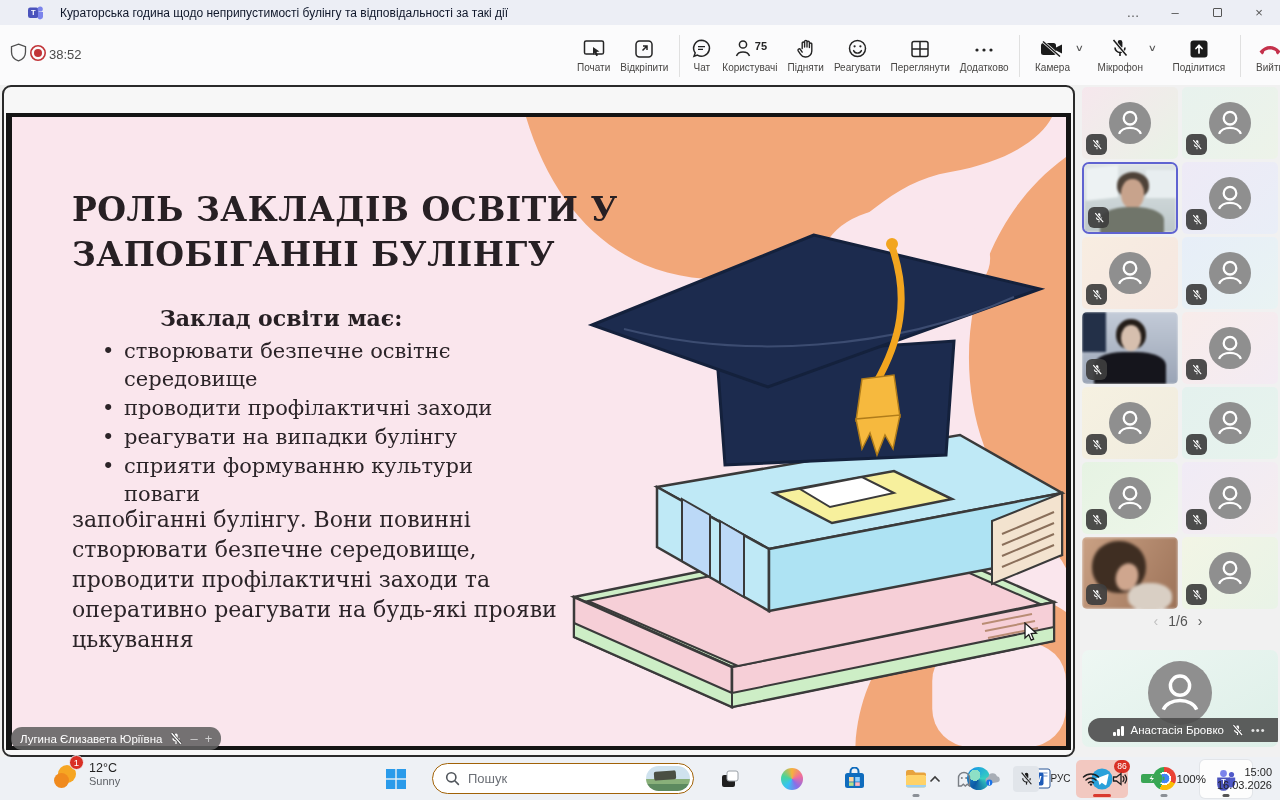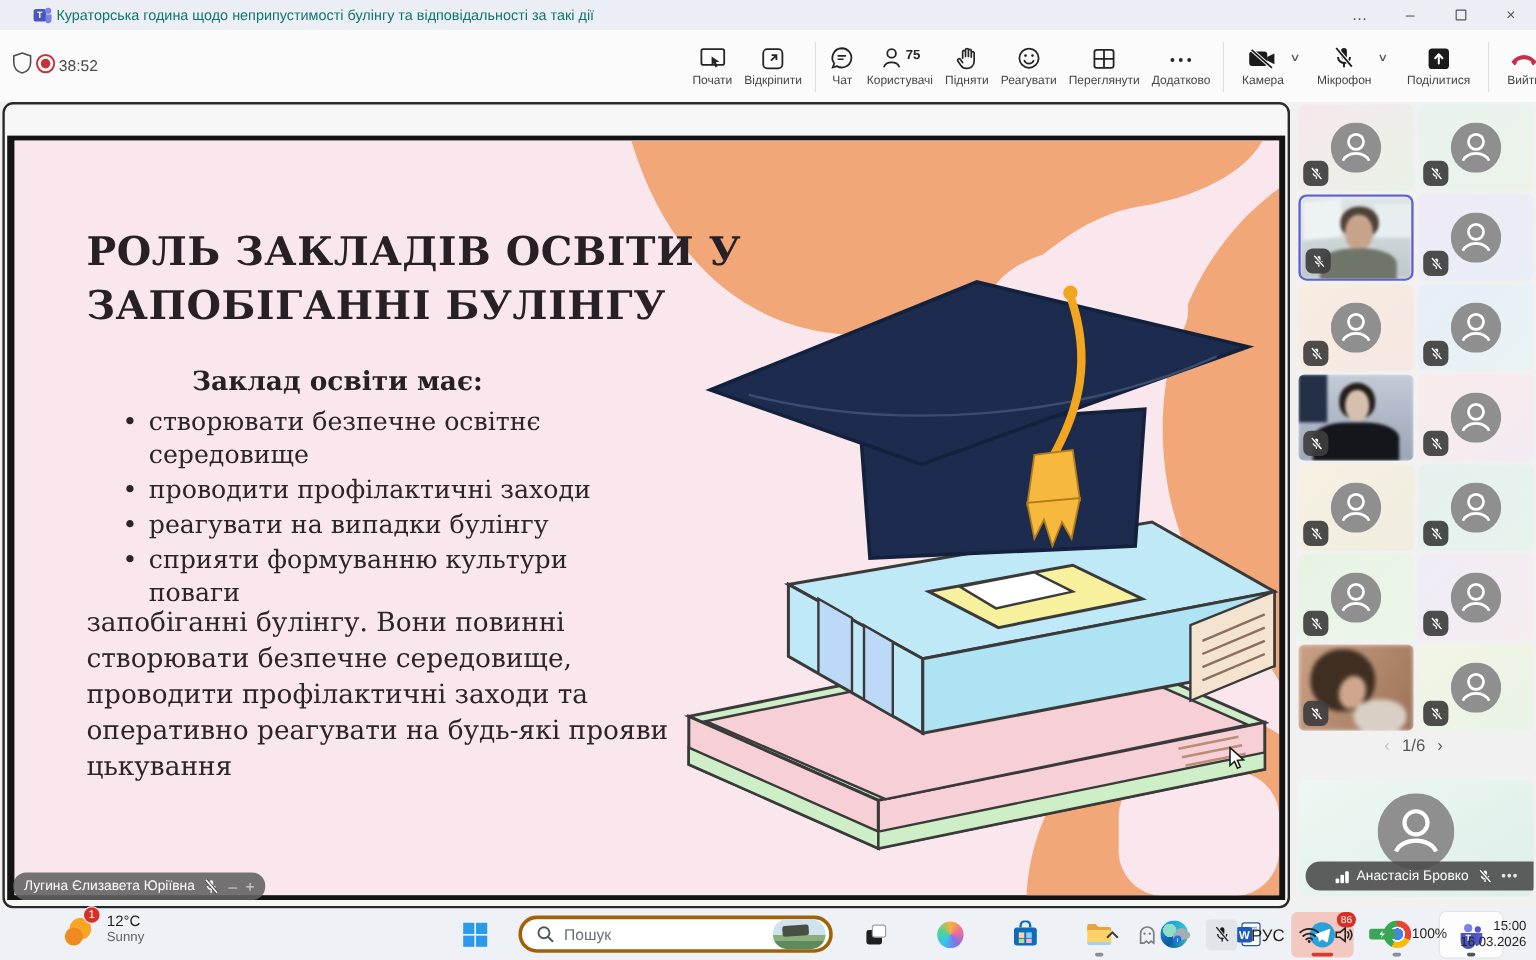--- a/index.html
+++ b/index.html
@@ -1,21 +1,21 @@
 <!DOCTYPE html>
 <html><head>
 <meta charset="utf-8">
 <style>
   *{margin:0;padding:0;box-sizing:border-box}
   html,body{width:1280px;height:800px;overflow:hidden;font-family:"Liberation Sans",sans-serif;background:#fff}
   .screen{position:relative;width:1280px;height:800px;background:#f1f1f1}
 
   
   .titlebar{position:absolute;left:0;top:0;width:1280px;height:25px;background:#eceef5;display:flex;align-items:center;padding-left:27px}
-  .titlebar .ttl{font-size:12px;color:#0f766e;margin-left:3px;white-space:nowrap}
+  .titlebar .ttl{font-size:12px;color:#0f172a;margin-left:16px;white-space:nowrap}
   .winctl{position:absolute;right:0;top:0;height:25px;display:flex;align-items:center}
   .winctl span{width:42px;text-align:center;color:#555;font-size:13px;line-height:25px;cursor:default}
   .wc-max i{display:inline-block;width:9px;height:9px;border:1.2px solid #555;border-radius:1px}
 
   
   .toolbar{position:absolute;left:0;top:25px;width:1280px;height:60px;background:#fbfbfc}
   .tb-left{position:absolute;left:10px;top:18px;display:flex;align-items:flex-end;gap:2px}
   .timer{font-size:13px;color:#4a4a4a}
   .tb-group{position:absolute;top:8px;display:flex;align-items:flex-start}
   .tb-btn{display:flex;flex-direction:column;align-items:center;gap:3px;padding:2px 5px;cursor:default}
@@ -72,28 +72,28 @@
   .sun .s2{position:absolute;left:2px;top:13px;width:15px;height:15px;border-radius:50%;background:#f08a1e}
   .badge1{position:absolute;right:-4px;top:-5px;width:15px;height:15px;border-radius:50%;background:#d93025;color:#fff;font-size:9.5px;display:flex;align-items:center;justify-content:center;border:1.5px solid #eef1f5}
   .wtxt .t1{font-size:12.5px;color:#1f1f1f}
   .wtxt .t2{font-size:11px;color:#5f6368}
   .tb-center{position:absolute;left:370px;top:0;height:43px;display:flex;align-items:center;gap:10px}
   .appbtn{position:relative;width:52px;height:38px;display:flex;align-items:center;justify-content:center;border-radius:5px}
   .run{position:absolute;bottom:1px;left:50%;transform:translateX(-50%);width:7px;height:3px;border-radius:2px;background:#8b9097}
   .run.red{width:18px;background:#d93a2f}
   .appbtn.hl-red{background:#f2c8c0}
   .appbtn.hl-wht{background:#fdfdfd;box-shadow:0 0 0 1px #e2e5e9}
-  .searchpill{display:flex;align-items:center;height:31px;width:262px;background:#fff;border:3px solid #a16207;border-radius:16px;padding:0 3px 0 12px;gap:8px}
+  .searchpill{display:flex;align-items:center;height:31px;width:262px;background:#fff;border:1px solid #a16207;border-radius:16px;padding:0 3px 0 12px;gap:8px}
   .searchpill .sl{font-size:13px;color:#6b6f76;flex:1}
   .bingthumb{width:44px;height:25px;border-radius:13px;overflow:hidden;position:relative;background:linear-gradient(180deg,#cfe2ee 0 52%,#89b07a 52% 72%,#5d8a5f 72%)}
   .bingthumb i{position:absolute;left:8px;top:5px;width:22px;height:9px;background:#4a4f44;border-radius:2px;transform:rotate(-4deg)}
   .tray{position:absolute;right:8px;top:0;height:43px;display:flex;align-items:center;gap:11px}
   .trico{display:flex;align-items:center;justify-content:center;width:18px;height:22px}
   .micbox{width:26px;height:26px;background:#e1e5ea;border-radius:4px;display:flex;align-items:center;justify-content:center}
-  .lang{font-size:14px;color:#1f1f1f}
+  .lang{font-size:10px;color:#1f1f1f}
   .pct{font-size:11.5px;color:#1f1f1f}
   .clock{text-align:right;font-size:11px;color:#1f1f1f;line-height:13px}
 
   .tile-r1c1{left:2px;top:2px;background:linear-gradient(135deg,#f6e7ed,#e9f2e6)}
   .tile-r1c2{left:102px;top:2px;background:linear-gradient(135deg,#e8f2ee,#edf3e9)}
   .tile-r2c1{left:2px;top:77px}
   .tile-r2c2{left:102px;top:77px;background:linear-gradient(135deg,#eeeaf6,#e9eef7)}
   .tile-r3c1{left:2px;top:152px;background:linear-gradient(135deg,#f8ede1,#f5e7e1)}
   .tile-r3c2{left:102px;top:152px;background:linear-gradient(135deg,#e7eef8,#e9f3f3)}
   .tile-r4c1{left:2px;top:227px}

